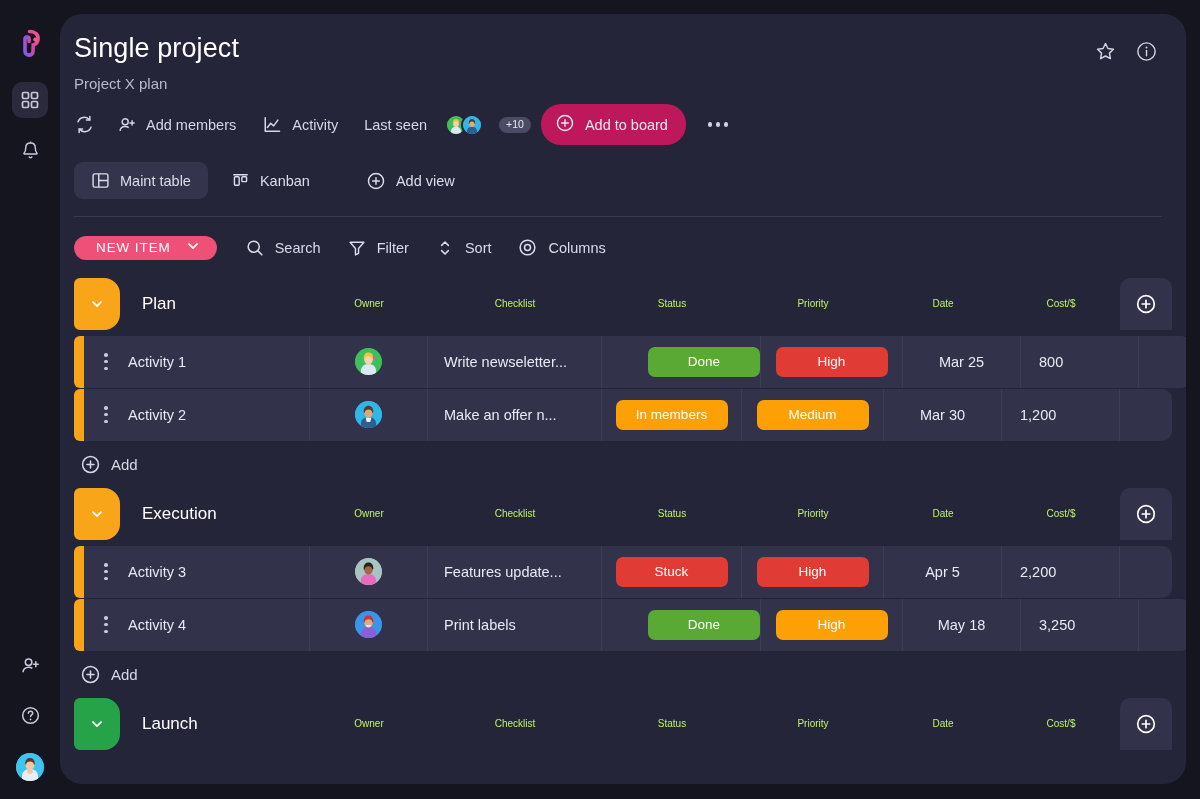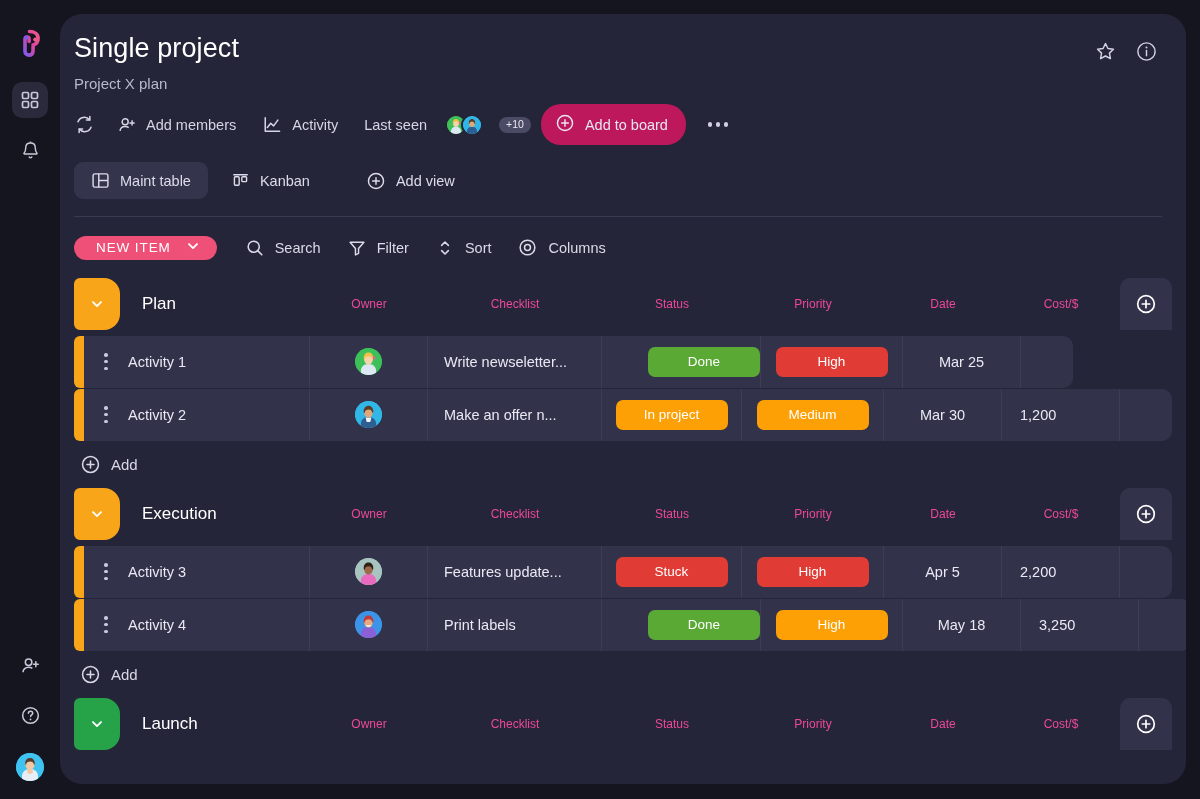--- a/index.html
+++ b/index.html
@@ -119,21 +119,21 @@
     display: flex; align-items: center; justify-content: center; color: #fff;
   }
   .g-chip.orange { background: #f9a51a; }
   .g-chip.green { background: #26a249; }
   .g-name {
     flex: 0 0 190px; display: flex; align-items: center;
     padding-left: 22px; color: #ffffff; font-size: 17px;
   }
   .g-col {
     display: flex; align-items: center; justify-content: center;
-    color: #ec4899; font-size: 12px;
+    color: #bef264; font-size: 10px;
   }
   .c-owner { flex: 0 0 118px; }
   .c-check { flex: 0 0 174px; }
   .c-status { flex: 0 0 140px; }
   .c-prio  { flex: 0 0 142px; }
   .c-date  { flex: 0 0 118px; }
   .c-cost  { flex: 0 0 118px; }
   .c-plus  { flex: 0 0 52px; display: flex; align-items: center; justify-content: center; }
   .g-head .c-plus { background: #32324a; border-radius: 10px 10px 0 0; color: #fff; }
 
@@ -487,20 +487,21 @@
               </span>
             </span>
             <span class="cell check">Write newseletter...</span>
             <span class="cell status">
               <span class="chip green">Done</span>
             </span>
             <span class="cell prio">
               <span class="chip red">High</span>
             </span>
             <span class="cell date">Mar 25</span>
+            <span class="cell cost">800</span>
             <span class="cell tail"></span>
           </div>
 
           <div class="item">
             <span class="mark orange"></span>
             <span class="cell title">
               <span class="kebab">
                   <span>
                     <i></i>
                     <i></i>
@@ -515,21 +516,21 @@
                   <circle cx="13.5" cy="13.5" r="13.5" fill="#31b6e8"></circle>
                   <path d="M13.5 16c4.7 0 7.6 2.9 7.6 6.8V27H5.9v-4.2c0-3.9 2.9-6.8 7.6-6.8z" fill="#2e5f93"></path>
                   <path d="M10.6 16.5h5.8l-1.1 4.5h-3.6z" fill="#f1f4f8"></path>
                   <ellipse cx="13.5" cy="11.3" rx="4.4" ry="5.3" fill="#e0a878"></ellipse>
                   <path d="M8.7 10.6c0-3.7 2.1-5.9 4.8-5.9s4.8 2.2 4.8 5.9c0 1-.5 1.5-1 1.2-.4-2.4-1.6-3.4-3.8-3.4s-3.4 1-3.8 3.4c-.5.3-1-.2-1-1.2z" fill="#5a3b28"></path>
                 </svg>
               </span>
             </span>
             <span class="cell check">Make an offer n...</span>
             <span class="cell status">
-              <span class="chip orange">In project</span>
+              <span class="chip orange">In members</span>
             </span>
             <span class="cell prio">
               <span class="chip orange">Medium</span>
             </span>
             <span class="cell date">Mar 30</span>
             <span class="cell cost">1,200</span>
             <span class="cell tail"></span>
           </div>
 
           <div class="add-row">

